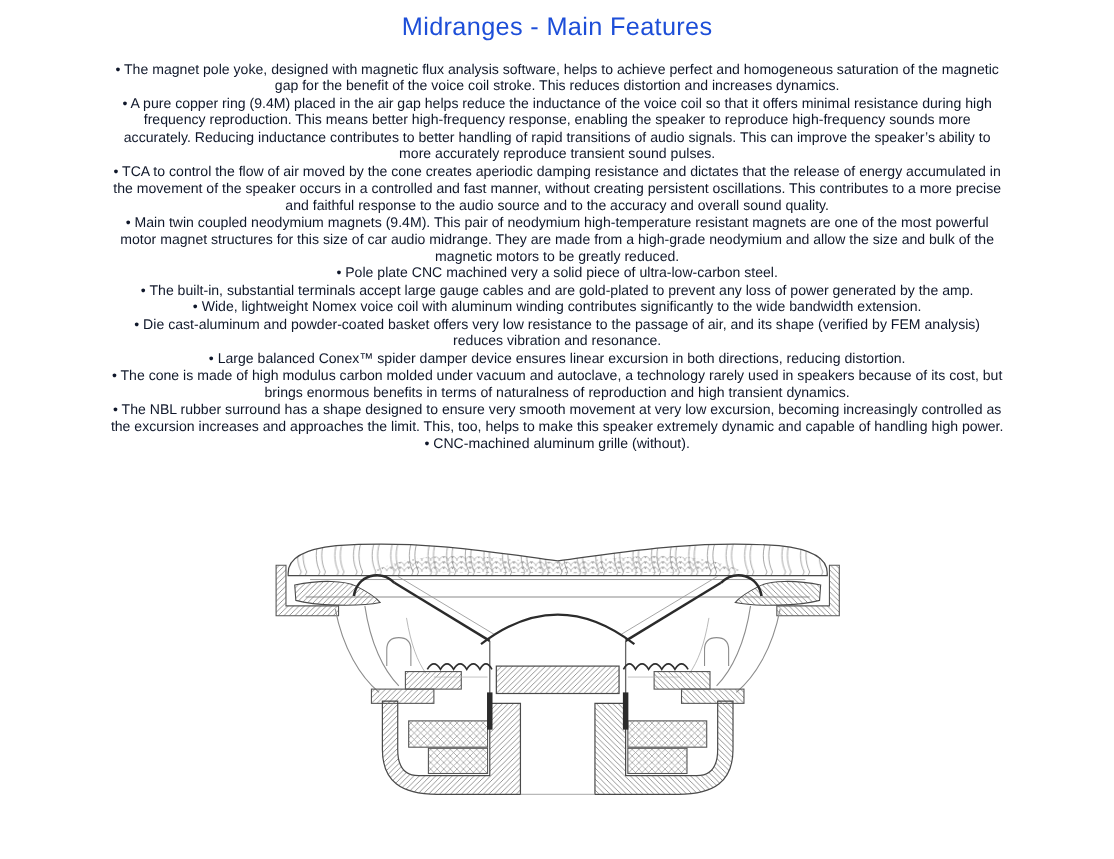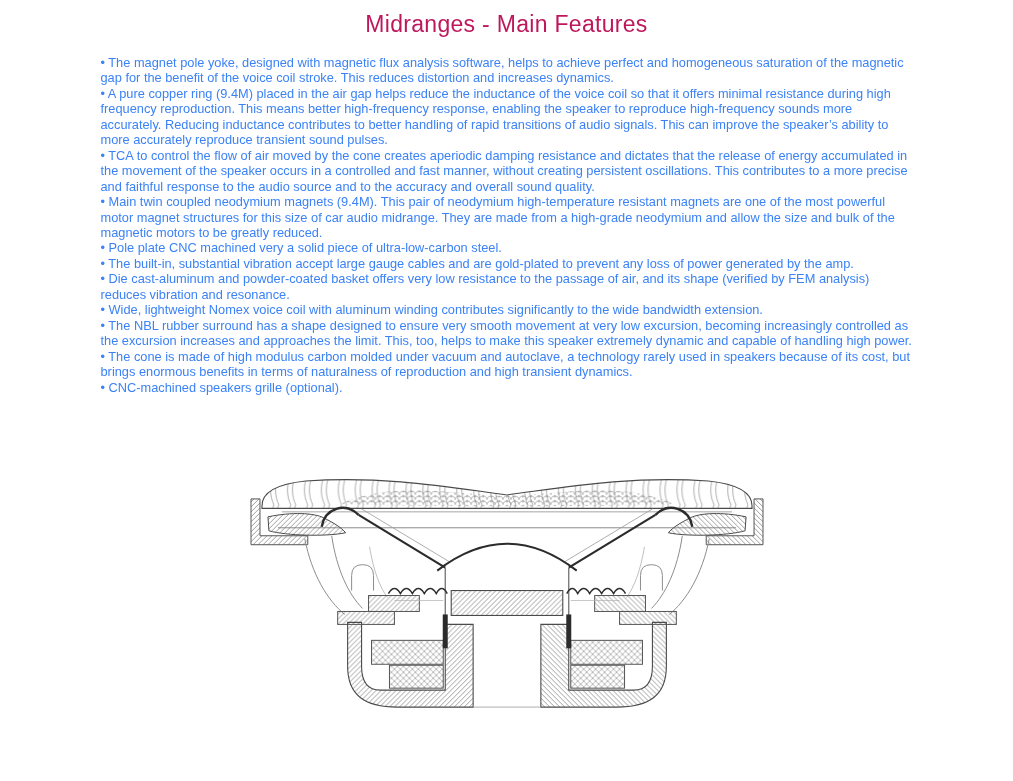--- a/index.html
+++ b/index.html
@@ -6,54 +6,55 @@
   html, body { margin: 0; padding: 0; background: #ffffff; }
   body {
     width: 1013px; height: 781px; overflow: hidden;
     font-family: "Liberation Sans", sans-serif;
     -webkit-font-smoothing: antialiased;
   }
   .page { width: 1013px; height: 781px; }
   .page-title {
     margin: 11px 0 17px 0;
     font-size: 23px; font-weight: 400; letter-spacing: 0.3px;
-    color: #be185d; text-align: center;
+    color: #1d4ed8; text-align: center;
   }
   .features {
     max-width: 812px; margin: 0 auto;
   }
   .feature-item {
     margin: 0; padding: 0;
     font-size: 12.8px; line-height: 15.45px;
-    color: #3b82f6; text-align: left;
+    color: #0f172a; text-align: center;
   }
   .figure-wrap {
     width: 518px; margin: 80px auto 0 auto;
   }
   .figure-wrap svg { display: block; width: 518px; height: auto; }
 </style>
 </head>
 <body>
 
 <main class="page">
 
   <h1 class="page-title">Midranges - Main Features</h1>
 
   <section class="features">
     <p class="feature-item">• The magnet pole yoke, designed with magnetic flux analysis software, helps to achieve perfect and homogeneous saturation of the magnetic gap for the benefit of the voice coil stroke. This reduces distortion and increases dynamics.</p>
     <p class="feature-item">• A pure copper ring (9.4M) placed in the air gap helps reduce the inductance of the voice coil so that it offers minimal resistance during high frequency reproduction. This means better high-frequency response, enabling the speaker to reproduce high-frequency sounds more accurately. Reducing inductance contributes to better handling of rapid transitions of audio signals. This can improve the speaker’s ability to more accurately reproduce transient sound pulses.</p>
     <p class="feature-item">• TCA to control the flow of air moved by the cone creates aperiodic damping resistance and dictates that the release of energy accumulated in the movement of the speaker occurs in a controlled and fast manner, without creating persistent oscillations. This contributes to a more precise and faithful response to the audio source and to the accuracy and overall sound quality.</p>
     <p class="feature-item">• Main twin coupled neodymium magnets (9.4M). This pair of neodymium high-temperature resistant magnets are one of the most powerful motor magnet structures for this size of car audio midrange. They are made from a high-grade neodymium and allow the size and bulk of the magnetic motors to be greatly reduced.</p>
     <p class="feature-item">• Pole plate CNC machined very a solid piece of ultra-low-carbon steel.</p>
-    <p class="feature-item">• The built-in, substantial vibration accept large gauge cables and are gold-plated to prevent any loss of power generated by the amp.</p>
+    <p class="feature-item">• The built-in, substantial terminals accept large gauge cables and are gold-plated to prevent any loss of power generated by the amp.</p>
+    <p class="feature-item">• Wide, lightweight Nomex voice coil with aluminum winding contributes significantly to the wide bandwidth extension.</p>
     <p class="feature-item">• Die cast-aluminum and powder-coated basket offers very low resistance to the passage of air, and its shape (verified by FEM analysis) reduces vibration and resonance.</p>
-    <p class="feature-item">• Wide, lightweight Nomex voice coil with aluminum winding contributes significantly to the wide bandwidth extension.</p>
+    <p class="feature-item">• Large balanced Conex™ spider damper device ensures linear excursion in both directions, reducing distortion.</p>
+    <p class="feature-item">• The cone is made of high modulus carbon molded under vacuum and autoclave, a technology rarely used in speakers because of its cost, but brings enormous benefits in terms of naturalness of reproduction and high transient dynamics.</p>
     <p class="feature-item">• The NBL rubber surround has a shape designed to ensure very smooth movement at very low excursion, becoming increasingly controlled as the excursion increases and approaches the limit. This, too, helps to make this speaker extremely dynamic and capable of handling high power.</p>
-    <p class="feature-item">• The cone is made of high modulus carbon molded under vacuum and autoclave, a technology rarely used in speakers because of its cost, but brings enormous benefits in terms of naturalness of reproduction and high transient dynamics.</p>
-    <p class="feature-item">• CNC-machined speakers grille (optional).</p>
+    <p class="feature-item">• CNC-machined aluminum grille (without).</p>
   </section>
 
   <figure class="figure-wrap" style="margin-left:auto;margin-right:auto;">
     <svg viewBox="0 0 520 236" xmlns="http://www.w3.org/2000/svg" xmlns:xlink="http://www.w3.org/1999/xlink">
       <defs>
         <pattern id="hatch" width="5" height="5" patternUnits="userSpaceOnUse">
           <path d="M0,5 L5,0 M-1,1 L1,-1 M4,6 L6,4" stroke="#767676" stroke-width="0.7" fill="none"></path>
         </pattern>
         <pattern id="xhatch" width="6" height="6" patternUnits="userSpaceOnUse">
           <path d="M0,6 L6,0 M0,0 L6,6" stroke="#8a8a8a" stroke-width="0.6" fill="none"></path>

